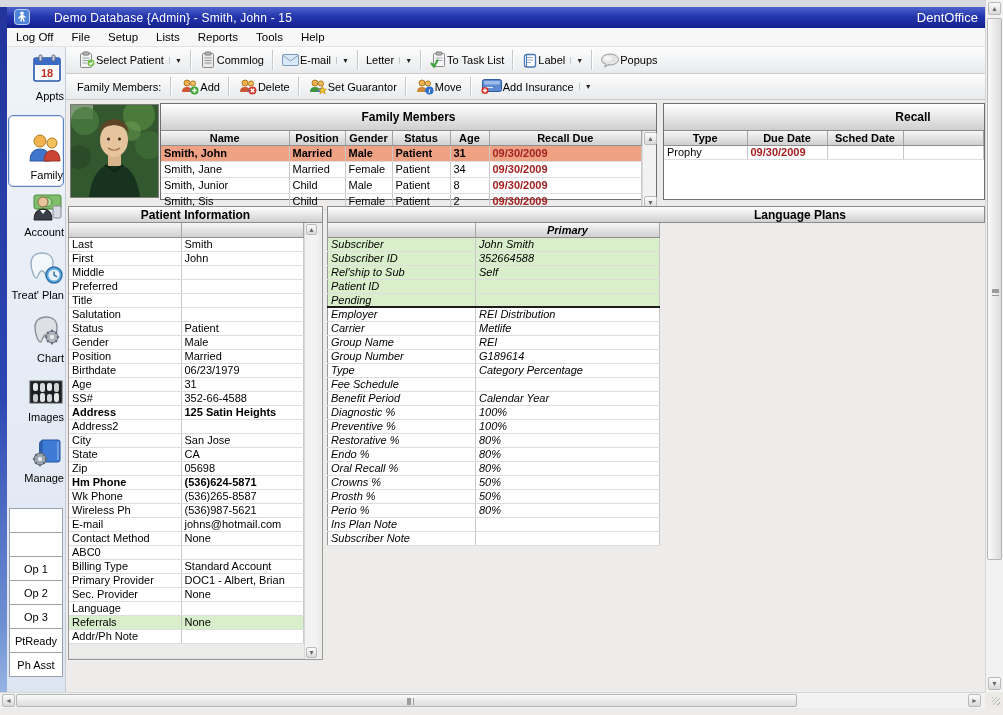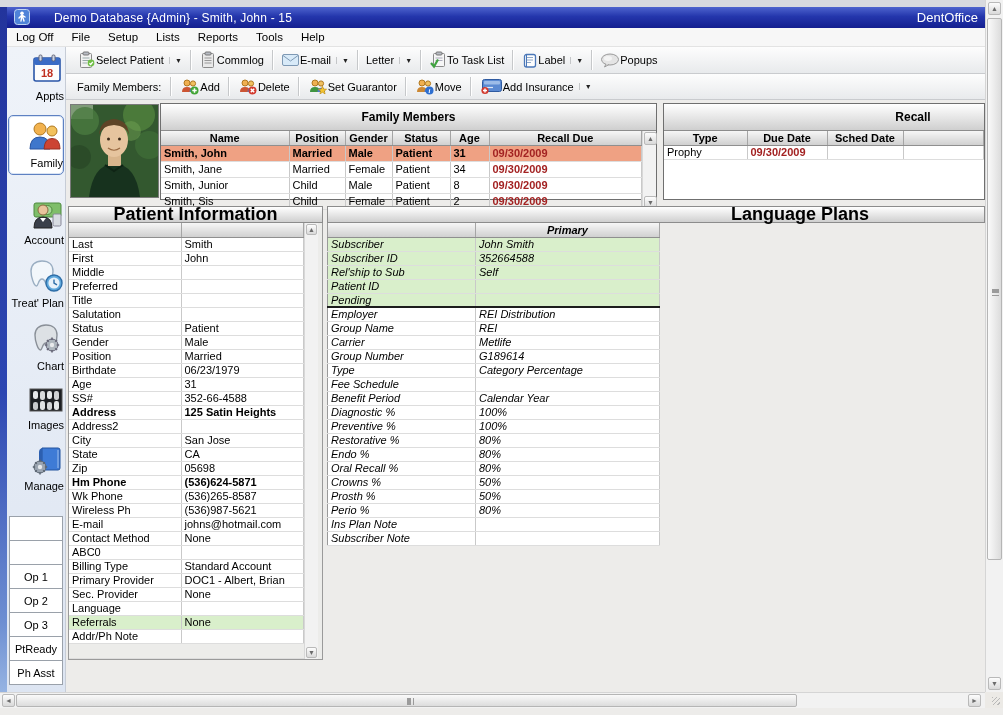--- a/index.html
+++ b/index.html
@@ -33,21 +33,21 @@
   .sep { width:1px; align-self:stretch; margin:3px 1px; background:#C6C8CA; box-shadow:1px 0 0 #fff; }
   .tb-caption { padding:0 8px 0 6px; }
 
   
   .sidebar { position:absolute; left:7px; top:47px; width:59px; height:645px;
              background:linear-gradient(180deg,#EFF3F9,#DDE5F2); border-right:1px solid #C6CCD6;
              display:flex; flex-direction:column; align-items:center; padding-top:5px; }
   .module { width:56px; display:flex; flex-direction:column; align-items:flex-end; margin-bottom:13px; }
   .module .mlabel { margin-top:2px; font-size:11px; }
   .module.selected { background:#fff; border:1px solid #5E81C2; border-radius:5px;
-                     padding:5px 0 5px; margin-bottom:23px; box-shadow:0 0 0 1px #D9E4F4 inset; }
+                     padding:17px 0 5px; margin-bottom:3px; box-shadow:0 0 0 1px #D9E4F4 inset; }
   .ops { margin-top:12px; display:flex; flex-direction:column; }
   .op-cell { width:54px; height:25px; background:#fff; border:1px solid #9AA1AA; margin-top:-1px;
              text-align:center; line-height:24px; font-size:11px; }
 
   
   .main { position:absolute; left:66px; top:100px; width:919px; height:592px; background:#EDECEA; }
   .photo { position:absolute; left:4px; top:4px; width:89px; height:94px; border:1px solid #7A7A7A; }
 
   .grid-box { position:absolute; border:1px solid #6F6F6F; background:#fff; }
   .grid-title { height:27px; background:linear-gradient(#FFFFFF,#CFCFCF); border-bottom:1px solid #8C8C8C;
@@ -63,21 +63,21 @@
   tr.bold-row td { font-weight:bold; }
   tr.thick-top td { border-top:2px solid #1C1C1C; }
   td.red { color:#A32222; font-weight:bold; }
 
   .family-grid { left:94px; top:3px; width:497px; height:97px; }
   .family-body { display:flex; height:79px; }
   .recall-grid { left:597px; top:3px; width:322px; height:97px; }
   .recall-grid .grid-title span { transform:translateX(89px); }
 
   .panel-title { height:17px; background:linear-gradient(#FFFFFF,#CFCFCF); border:1px solid #8C8C8C;
-                 font-weight:bold; font-size:18px; display:flex; align-items:center; justify-content:center; }
+                 font-weight:bold; font-size:12px; display:flex; align-items:center; justify-content:center; }
   .patient-panel { position:absolute; left:2px; top:106px; width:255px; }
   .patient-body { display:flex; border:1px solid #9A9A9A; border-top:none; background:#ECECEA; }
   .insurance-panel { position:absolute; left:261px; top:106px; width:658px; }
   .insurance-panel .panel-title span { transform:translateX(144px); }
   .ins-grid { border-left:1px solid #9A9A9A; border-bottom:1px solid #9A9A9A; background:#fff; width:333px;font-style:italic; }
 
   
   .sbar-v { width:16px; background:#F2F2F2; border-left:1px solid #D8D8D8; position:relative; }
   .sb-btn { position:absolute; left:1px; width:13px; height:13px; font-size:7px; color:#6B6B6B;
             display:flex; align-items:center; justify-content:center;
@@ -678,26 +678,26 @@
             </tr>
             <tr class="green-row">
               <td>Pending</td>
               <td></td>
             </tr>
             <tr class="thick-top">
               <td>Employer</td>
               <td>REI Distribution</td>
             </tr>
             <tr>
+              <td>Carrier</td>
+              <td>Metlife</td>
+            </tr>
+            <tr>
               <td>Group Name</td>
               <td>REI</td>
-            </tr>
-            <tr>
-              <td>Carrier</td>
-              <td>Metlife</td>
             </tr>
             <tr>
               <td>Group Number</td>
               <td>G189614</td>
             </tr>
             <tr>
               <td>Type</td>
               <td>Category Percentage</td>
             </tr>
             <tr>

